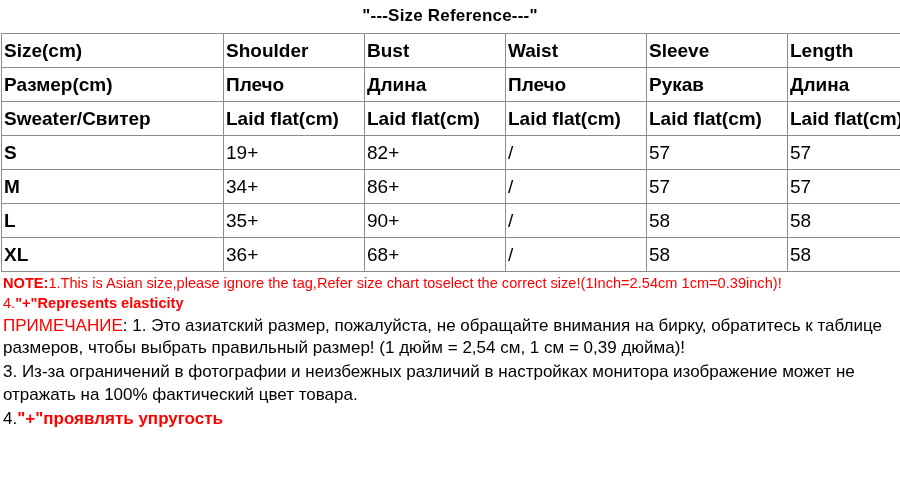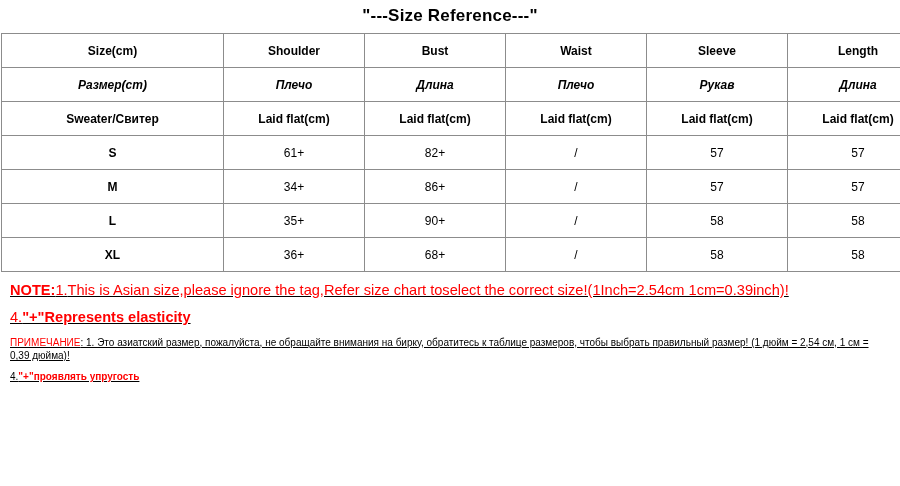--- a/index.html
+++ b/index.html
@@ -29,56 +29,54 @@
     color: #000;
   }
   table.size-table {
     border-collapse: collapse;
     width: 898px;
     margin: 0 1px;
     table-layout: fixed;
   }
   table.size-table td {
     border: 1px solid #8c8c8c;
-    text-align: center;
     vertical-align: middle;
     height: 33px;
-    font-size: 12px;
+    font-size: 19px;
     color: #000;
     padding: 0 2px;
   }
   td.col-label { width: 217px; }
   td.col-data  { width: 136px; }
 
   .hdr { font-weight: bold; font-size: 15.5px; }
-  .sub { font-weight: bold; font-size: 15px; font-style: italic; }
+  .sub { font-weight: bold; font-size: 15px; }
   .brand {
     color: #ff0000;
     font-weight: bold;
     font-size: 19px;
   }
   .laid { font-weight: bold; font-size: 14.5px; }
   .sizecell { font-weight: bold; font-size: 15px; }
   .val { font-size: 15px; }
 
   .notes {
     padding: 1px 2px 0 2px;
     font-size: 14.6px;
     line-height: 1.32;
   }
   .notes p {
-    margin: 8px;
+    margin: 1px;
     padding: 0;
-    text-decoration: underline;
   }
   .red { color: #ff0000; }
   .black { color: #000000; }
   .bold { font-weight: bold; }
   .ru {
-    font-size: 10px;
+    font-size: 17px;
     line-height: 1.34;
   }
 </style>
 </head>
 <body>
 
 <div class="page">
 
   <div class="title">"---Size Reference---"</div>
 
@@ -104,21 +102,21 @@
         <td class="col-label brand">Sweater/Свитер</td>
         <td class="col-data laid">Laid flat(cm)</td>
         <td class="col-data laid">Laid flat(cm)</td>
         <td class="col-data laid">Laid flat(cm)</td>
         <td class="col-data laid">Laid flat(cm)</td>
         <td class="col-data laid">Laid flat(cm)</td>
       </tr>
 
       <tr>
         <td class="col-label sizecell">S</td>
-        <td class="col-data val">61+</td>
+        <td class="col-data val">19+</td>
         <td class="col-data val">82+</td>
         <td class="col-data val">/</td>
         <td class="col-data val">57</td>
         <td class="col-data val">57</td>
       </tr>
       <tr>
         <td class="col-label sizecell">M</td>
         <td class="col-data val">34+</td>
         <td class="col-data val">86+</td>
         <td class="col-data val">/</td>
@@ -141,16 +139,17 @@
         <td class="col-data val">58</td>
         <td class="col-data val">58</td>
       </tr>
     </tbody>
   </table>
 
   <div class="notes">
     <p><span class="red bold">NOTE:</span><span class="red">1.</span><span class="red">This is Asian size,please ignore the tag,Refer size chart toselect the correct size!(1Inch=2.54cm 1cm=0.39inch)!</span></p>
     <p><span class="red">4.</span><span class="red bold">"+"Represents elasticity</span></p>
     <p class="ru"><span class="red">ПРИМЕЧАНИЕ</span><span class="black">: 1. Это азиатский размер, пожалуйста, не обращайте внимания на бирку, обратитесь к таблице размеров, чтобы выбрать правильный размер! (1 дюйм = 2,54 см, 1 см = 0,39 дюйма)!</span></p>
+    <p class="ru"><span class="black">3. Из-за ограничений в фотографии и неизбежных различий в настройках монитора изображение может не отражать на 100% фактический цвет товара.</span></p>
     <p class="ru"><span class="black">4.</span><span class="red bold">"+"проявлять упругость</span></p>
   </div>
 
 </div>
 
 </body></html>

